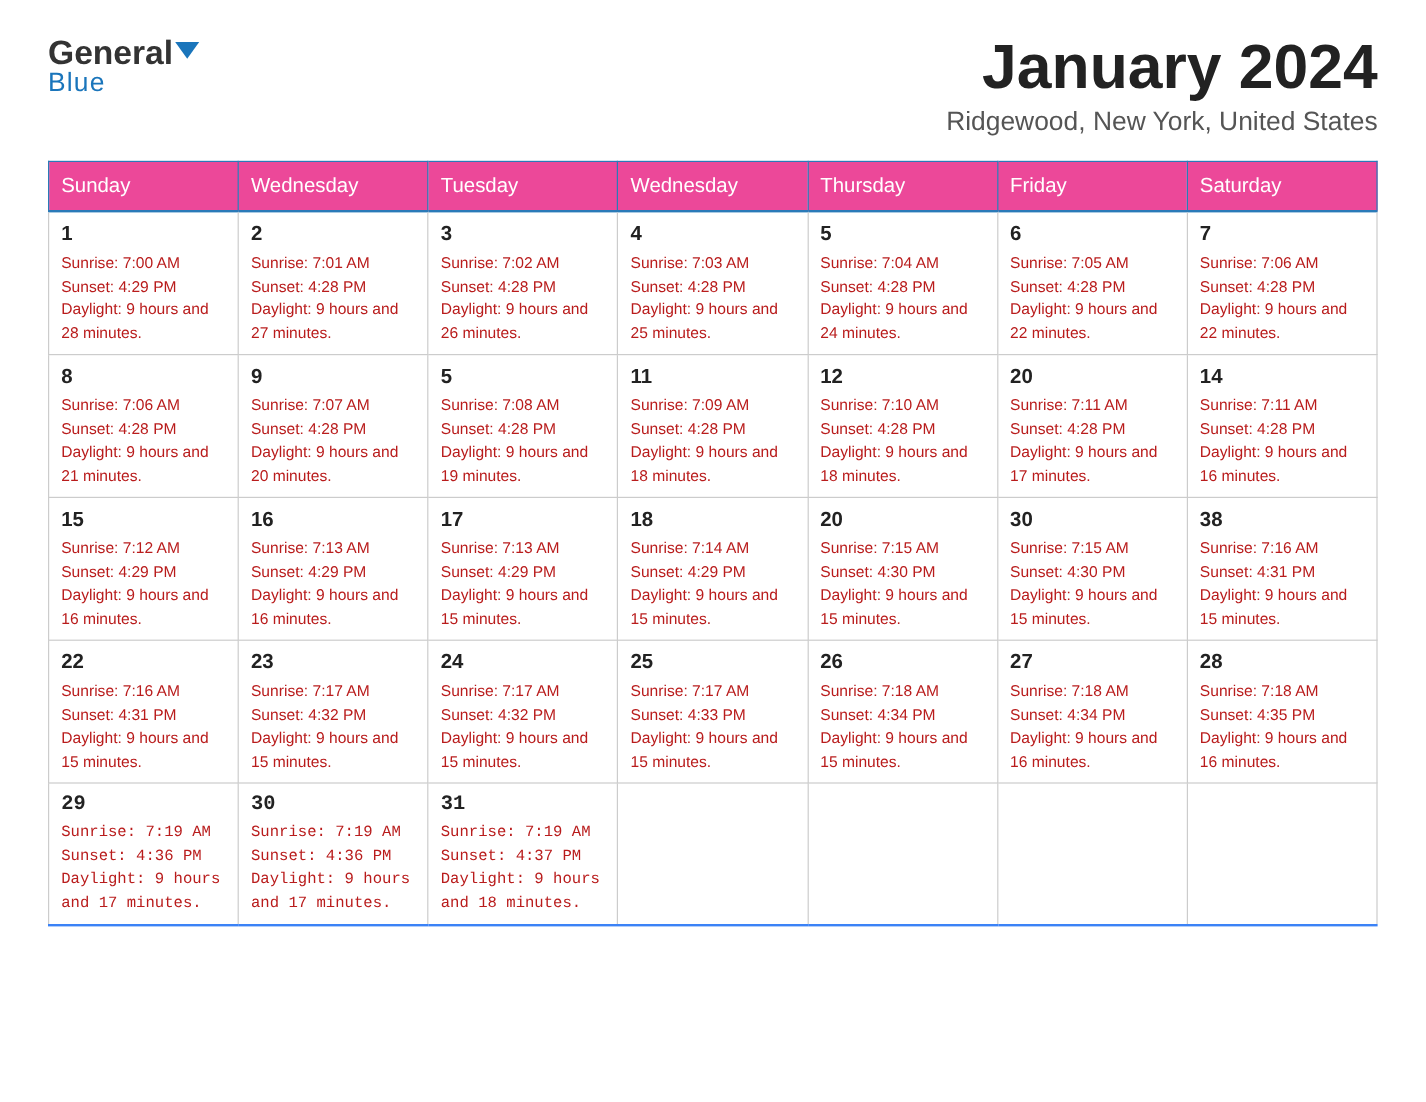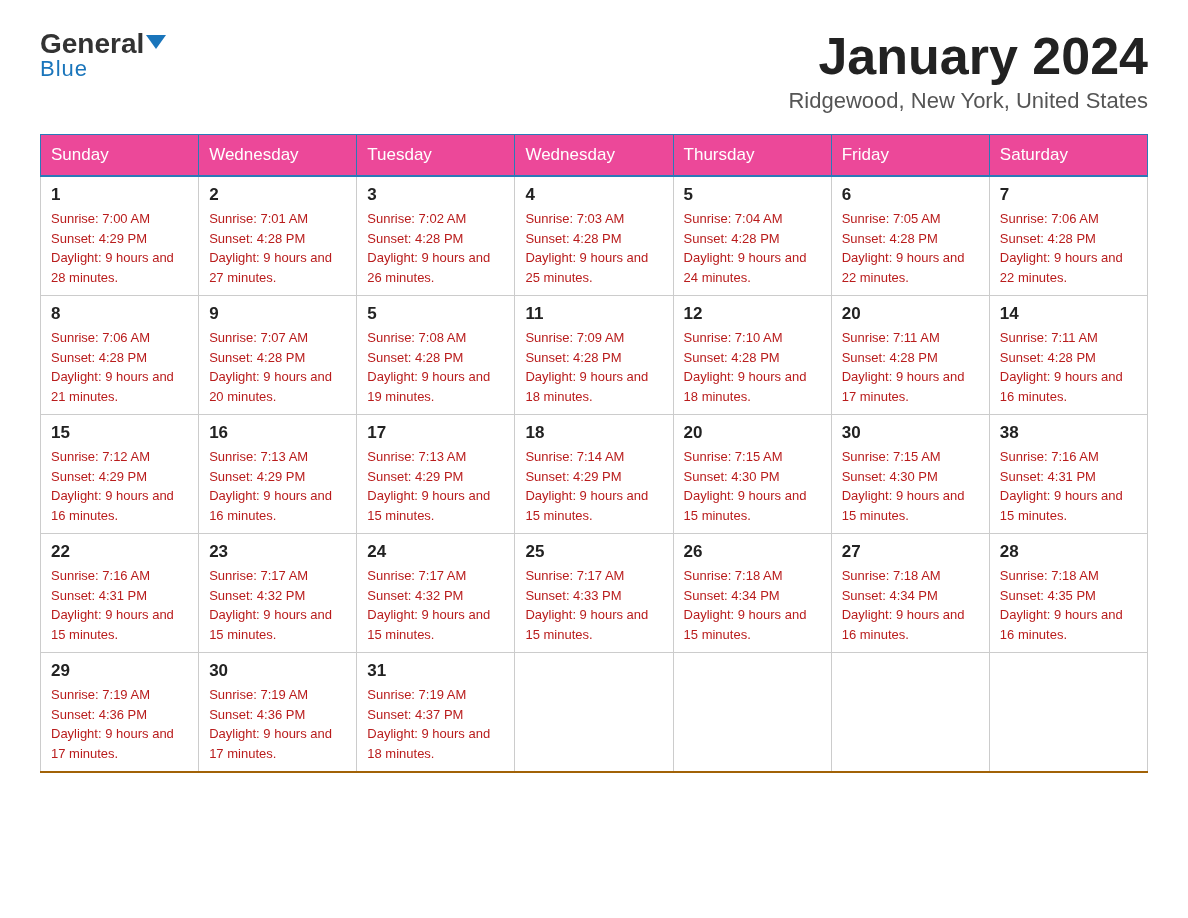--- a/index.html
+++ b/index.html
@@ -76,21 +76,22 @@
     }
     tbody td {
       vertical-align: top;
       padding: 8px 10px;
       border: 1px solid #ccc;
       font-size: 13.5px;
       color: #333;
       height: 110px;
     }
     tbody tr:last-child td {
-      border-bottom: 2px solid #a16207;
+      border-bottom: 2px solid #3b82f6;
+      font-family: Liberation Mono, monospace;
     }
     tbody tr:first-child td {
       border-top: 2px solid #2a7ab8;
     }
     .day-num {
       font-size: 17px;
       font-weight: bold;
       color: #222;
       display: block;
       margin-bottom: 4px;

